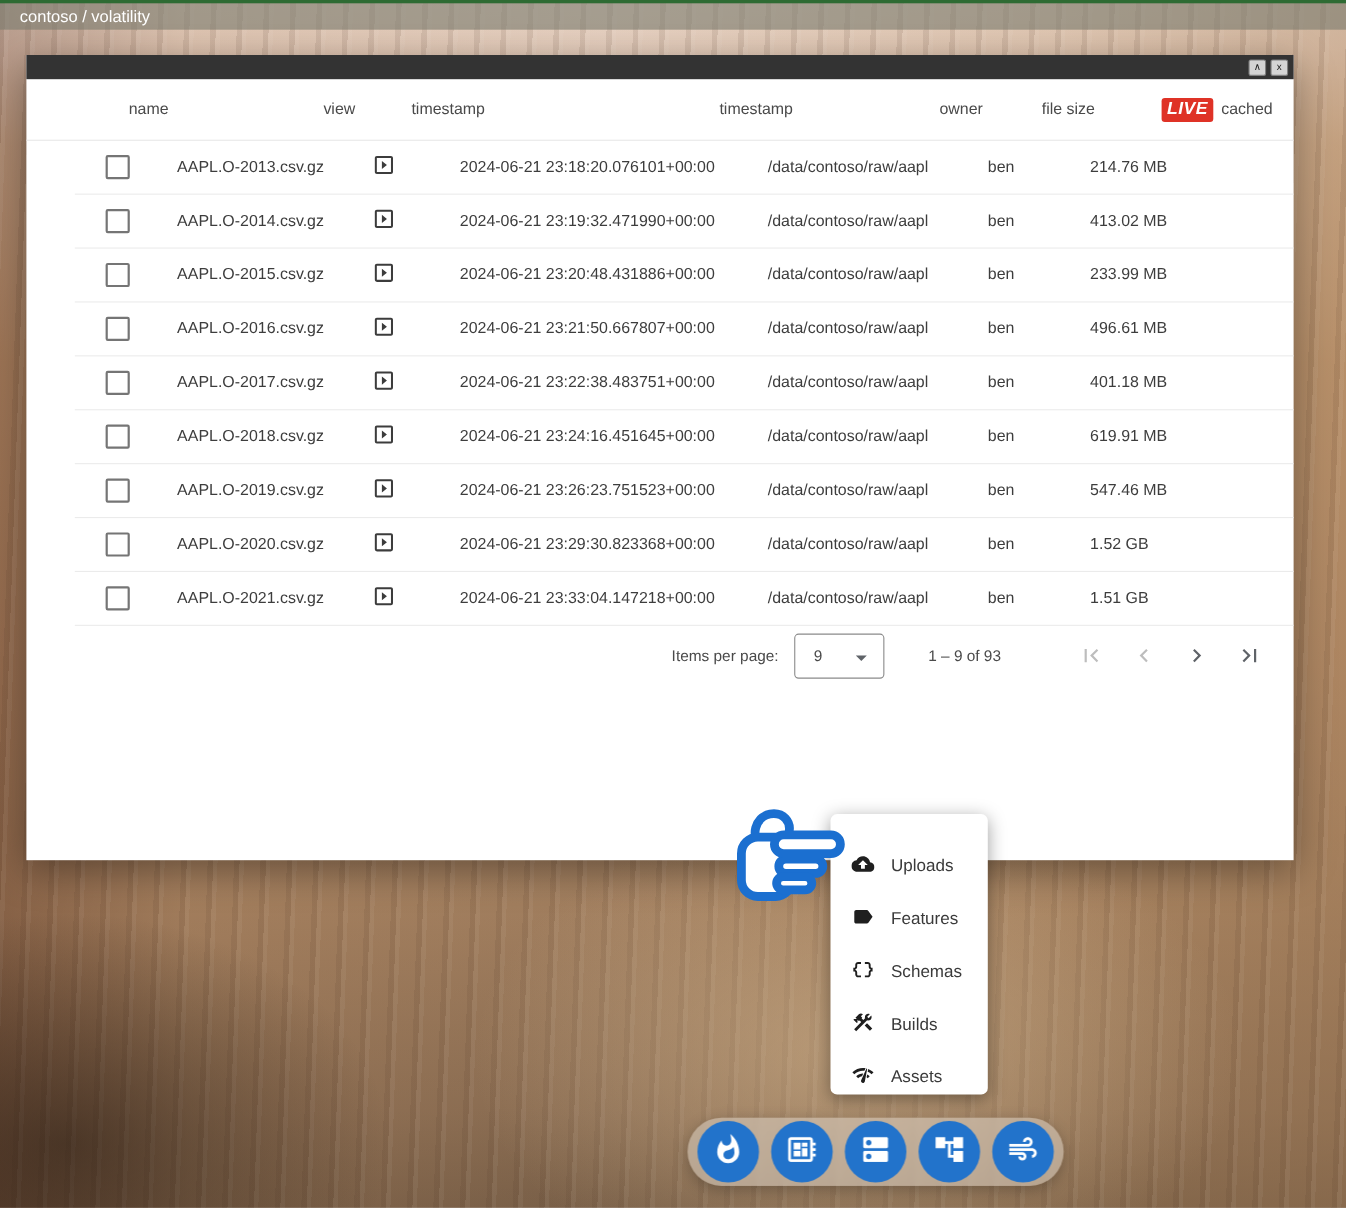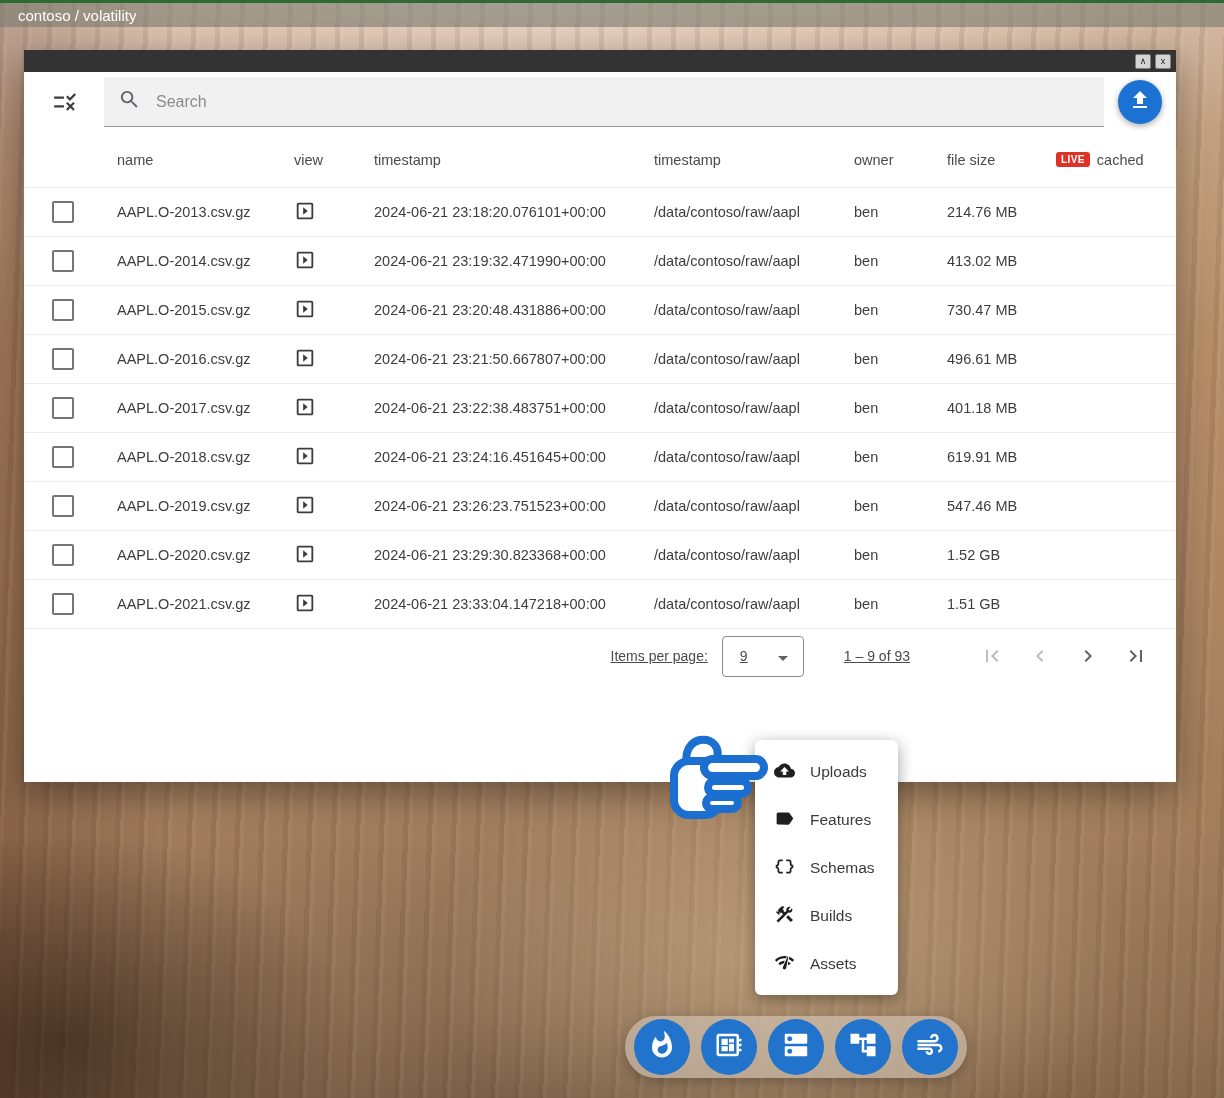--- a/index.html
+++ b/index.html
@@ -52,51 +52,51 @@
     position:absolute;left:1094px;top:8px;width:44px;height:44px;border-radius:50%;
     background:#1c72d2;display:flex;align-items:center;justify-content:center;
     box-shadow:0 2px 6px rgba(0,0,0,.35);cursor:pointer;
   }
   
   .thead,.trow{
     display:grid;grid-template-columns:93px 177px 80px 280px 200px 93px 109px 120px;
     align-items:center;
   }
   .thead{height:55px;color:#4a4a4a;font-size:14.5px;border-bottom:1px solid #e8e8e8;}
-  .trow{height:48px;color:#3d3d3d;font-size:14.5px;border-bottom:1px solid #ebebeb;}
+  .trow{height:48px;color:#3d3d3d;font-size:14.5px;border-bottom:1px solid #ebebeb;margin-left:44px;}
   .cell-check{padding-left:28px;}
   .cbx{width:18px;height:18px;border:2px solid #757575;border-radius:2px;background:#fff;cursor:pointer;}
   .viewbtn{width:22px;height:22px;cursor:pointer;display:inline-block;}
   .cached-h{display:flex;align-items:center;gap:7px;}
   .live{
-    background:#df3226;color:#fff;font-size:10px;font-weight:bold;
-    padding:2px 5px;border-radius:3px;letter-spacing:.4px;
+    background:#df3226;color:#fff;font-size:16px;font-weight:bold;
+    padding:2px 5px;border-radius:3px;letter-spacing:.4px;font-style:italic;
   }
   
   .pager{
     height:54px;display:flex;align-items:center;justify-content:flex-end;
-    padding-right:22px;font-size:14px;color:#4a4a4a;text-decoration:underline;
+    padding-right:22px;font-size:14px;color:#4a4a4a;
   }
   .ipp-label{margin-right:14px;}
   .ipp-select{
     width:82px;height:41px;border:1px solid #8a8a8a;border-radius:4px;
     display:flex;align-items:center;box-sizing:border-box;cursor:pointer;margin-right:40px;
     position:relative;
   }
   .ipp-select .val{margin-left:17px;}
   .ipp-select svg{position:absolute;right:8px;top:9px;}
   .range{margin-right:70px;}
   .navbtns{display:flex;gap:24px;align-items:center;margin-right:6px;}
   .navbtn{width:24px;height:24px;cursor:pointer;}
   .navbtn.dis{cursor:default;}
   
   .menu{
     position:absolute;left:755px;top:740px;width:143px;height:255px;
     background:#fff;border-radius:6px;box-shadow:0 4px 16px rgba(0,0,0,.38);
-    padding-top:8px;box-sizing:border-box;
+    padding-top:24px;box-sizing:border-box;
   }
   .menu-item{height:48px;display:flex;align-items:center;padding-left:19px;gap:15px;
     font-size:15.5px;color:#3a3a3a;cursor:pointer;}
   
   .hand{position:absolute;left:658px;top:731px;width:114px;height:102px;pointer-events:none;}
   
   .dock{
     position:absolute;left:625px;top:1016px;width:342px;height:62px;border-radius:31px;
     background:rgba(216,206,193,.55);display:flex;align-items:center;justify-content:center;
     gap:11px;box-shadow:0 4px 14px rgba(0,0,0,.25);backdrop-filter:blur(3px);
@@ -111,44 +111,20 @@
   <span>contoso / volatility</span>
 </div>
 
 <div class="window">
 
   <div class="titlebar">
     <div class="tb-btn">∧</div>
     <div class="tb-btn">x</div>
   </div>
 
-  <div class="toolbar">
-    <div class="rule-wrap">
-      <span>
-        <svg width="26" height="26" viewBox="0 0 24 24" fill="#3c3c3c">
-            <path d="M16.54 11L13 7.46l1.41-1.41 2.12 2.12 4.24-4.24 1.42 1.41L16.54 11zM11 7H2v2h9V7zm10 6.41L19.59 12 17 14.59 14.41 12 13 13.41 15.59 16 13 18.59 14.41 20 17 17.41 19.59 20 21 18.59 18.41 16 21 13.41zM11 15H2v2h9v-2z"></path>
-          </svg>
-      </span>
-    </div>
-    <div class="searchbox">
-      <span>
-        <svg width="23" height="23" viewBox="0 0 24 24" fill="#5f6368">
-            <path d="M15.5 14h-.79l-.28-.27C15.41 12.59 16 11.11 16 9.5 16 5.91 13.09 3 9.5 3S3 5.91 3 9.5 5.91 16 9.5 16c1.61 0 3.09-.59 4.23-1.57l.27.28v.79l5 4.99L20.49 19l-4.99-5zm-6 0C7.01 14 5 11.99 5 9.5S7.01 5 9.5 5 14 7.01 14 9.5 11.99 14 9.5 14z"></path>
-          </svg>
-      </span>
-      <input type="text" placeholder="Search" style="">
-    </div>
-    <div class="fab">
-      <span>
-        <svg width="24" height="24" viewBox="0 0 24 24" fill="#ffffff">
-            <path d="M9 16h6v-6h4l-7-7-7 7h4v6zm-4 2h14v2H5v-2z"></path>
-          </svg>
-      </span>
-    </div>
-  </div>
 
   <div class="thead">
     <div class="cell-check"></div>
     <div>name</div>
     <div>view</div>
     <div>timestamp</div>
     <div>timestamp</div>
     <div>owner</div>
     <div>file size</div>
     <div class="cached-h">
@@ -191,21 +167,21 @@
     <div class="cell-check">
         <div class="cbx"></div>
       </div>
     <div>AAPL.O-2015.csv.gz</div>
     <div><span class="viewbtn"><svg width="22" height="22" viewBox="0 0 24 24" fill="#3c3c3c">
             <path d="M10 8v8l5-4-5-4zm9-5H5c-1.1 0-2 .9-2 2v14c0 1.1.9 2 2 2h14c1.1 0 2-.9 2-2V5c0-1.1-.9-2-2-2zm0 16H5V5h14v14z"></path>
           </svg></span></div>
     <div>2024-06-21 23:20:48.431886+00:00</div>
     <div>/data/contoso/raw/aapl</div>
     <div>ben</div>
-    <div>730.47 MB</div>
+    <div>233.99 MB</div>
     <div></div>
   </div>
 
   <div class="trow">
     <div class="cell-check">
         <div class="cbx"></div>
       </div>
     <div>AAPL.O-2016.csv.gz</div>
     <div><span class="viewbtn"><svg width="22" height="22" viewBox="0 0 24 24" fill="#3c3c3c">
             <path d="M10 8v8l5-4-5-4zm9-5H5c-1.1 0-2 .9-2 2v14c0 1.1.9 2 2 2h14c1.1 0 2-.9 2-2V5c0-1.1-.9-2-2-2zm0 16H5V5h14v14z"></path>

